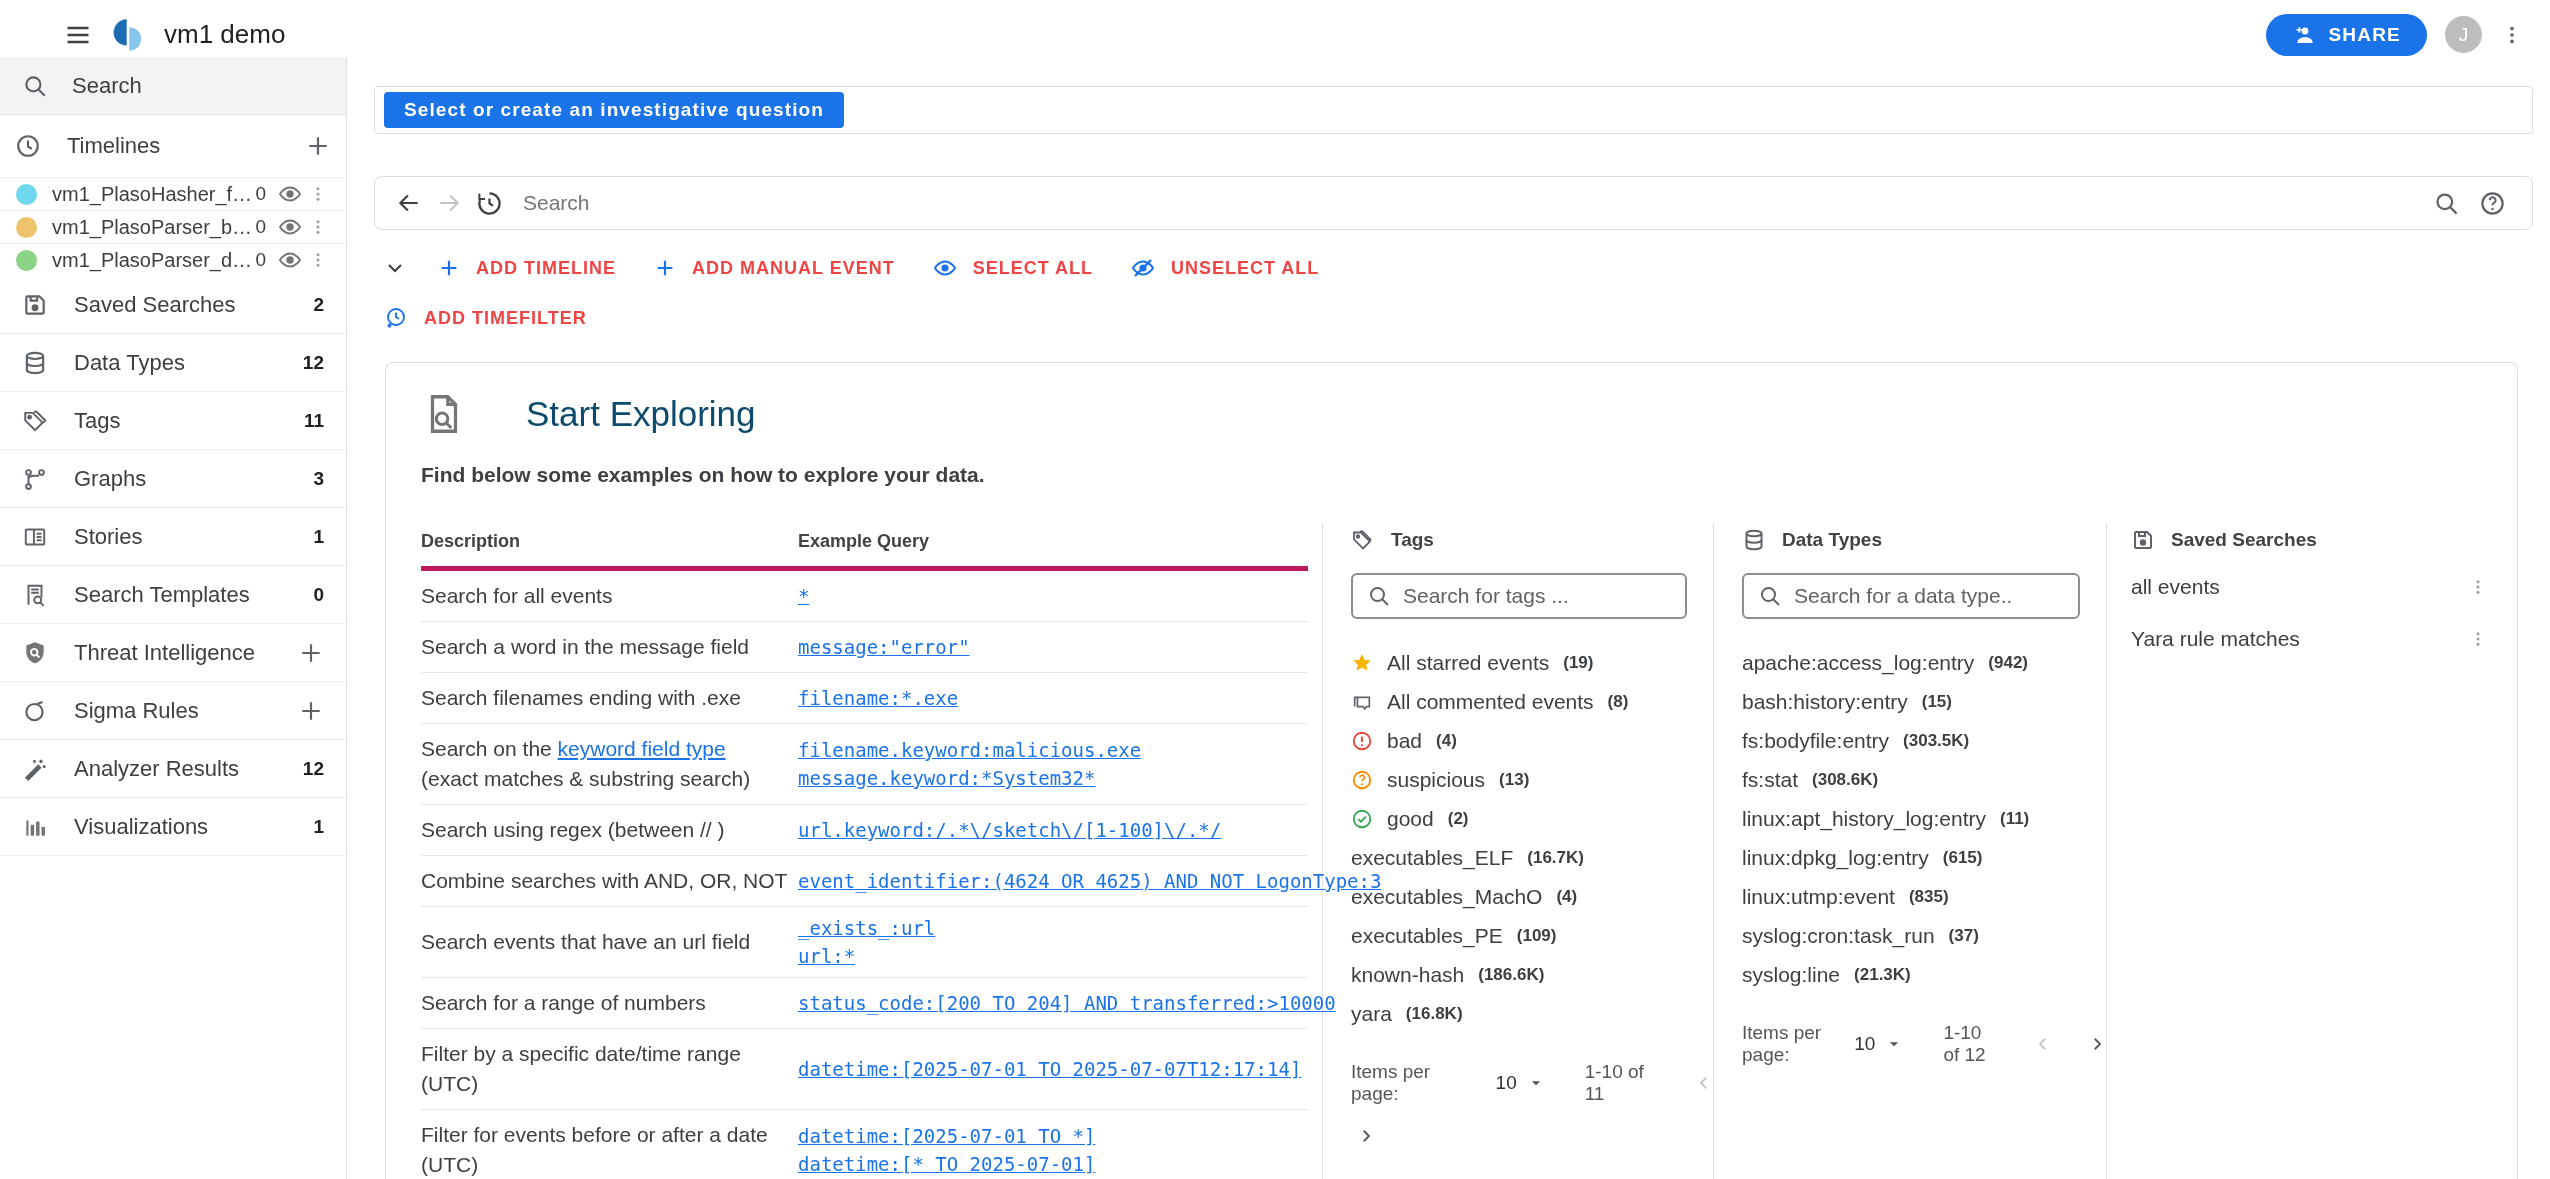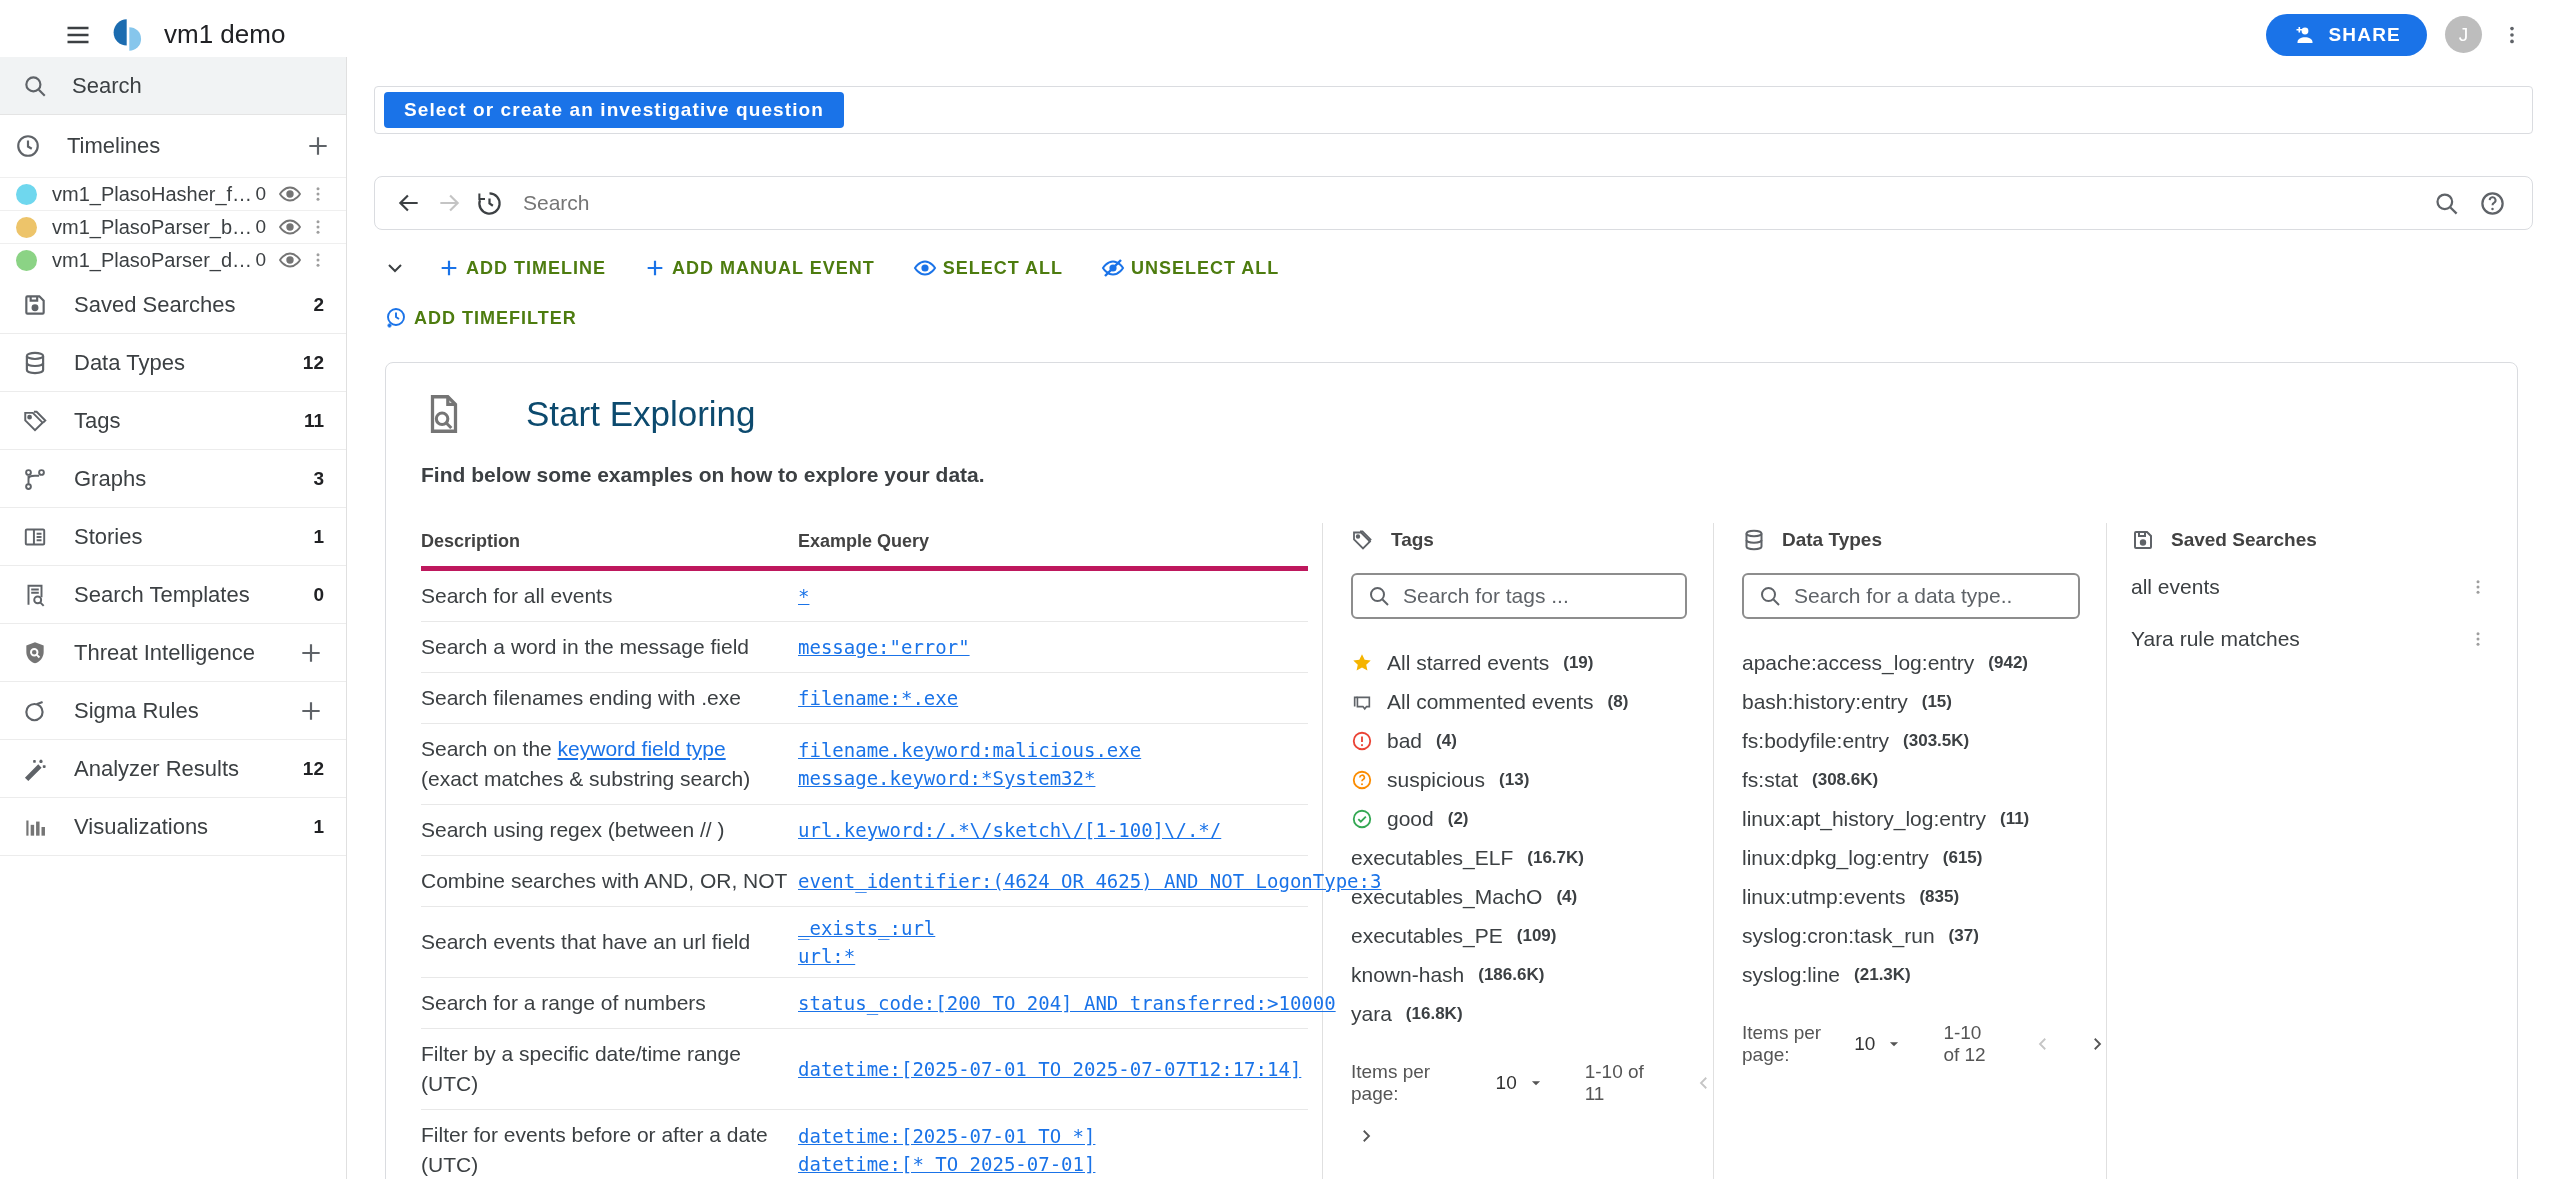--- a/index.html
+++ b/index.html
@@ -49,21 +49,21 @@
   .question-btn { background:#1a73e8; color:#fff; border:none; border-radius:4px; height:36px;
     padding:0 20px; font-size:19px; font-weight:700; letter-spacing:1.1px; cursor:pointer; font-family:inherit; }
   .search-card { margin-top:42px; height:54px; border:1px solid #dadce0; border-radius:8px;
     display:flex; align-items:center; padding:0 20px 0 14px; background:#fff; }
   .sc-ic { width:40px; height:40px; display:flex; align-items:center; justify-content:center; cursor:pointer; }
   .search-input { flex:1; border:none; outline:none; font-size:21px; color:#202124;
     margin-left:14px; font-family:inherit; background:transparent; }
   .search-input::placeholder { color:#757575; }
   .toolbar { margin-top:20px; display:flex; align-items:center; gap:14px; padding-left:4px; }
   .tb-chevron { width:34px; height:34px; display:flex; align-items:center; justify-content:center; cursor:pointer; }
-  .tb-btn { display:flex; align-items:center; gap:6px; color:#4d7c0f; font-size:18px; font-weight:700;
+  .tb-btn { display:flex; align-items:center; gap:16px; color:#ef4444; font-size:18px; font-weight:700;
     letter-spacing:1px; background:none; border:none; cursor:pointer; padding:6px 12px; font-family:inherit; }
   .timefilter-row { margin-top:14px; padding-left:4px; }
 
   
   .explore-card { margin:26px 15px 0 11px; border:1px solid #dadce0; border-radius:8px;
     background:#fff; padding:28px 0 0 0; }
   .ex-head { display:flex; align-items:center; gap:22px; padding:0 35px; }
   .ex-title { font-size:35px; color:#0c4a6e;margin-left:37px; }
   .ex-sub { padding:0 35px; margin-top:26px; font-size:21px; color:#3c4043;font-weight:bold; }
   .columns { display:flex; margin-top:36px; padding:0 30px 0 35px; align-items:stretch; }
@@ -686,21 +686,21 @@
             </div>
             <div class="p-item noicon">
               <span>linux:apt_history_log:entry</span>
               <span class="cnt">(11)</span>
             </div>
             <div class="p-item noicon">
               <span>linux:dpkg_log:entry</span>
               <span class="cnt">(615)</span>
             </div>
             <div class="p-item noicon">
-              <span>linux:utmp:events</span>
+              <span>linux:utmp:event</span>
               <span class="cnt">(835)</span>
             </div>
             <div class="p-item noicon">
               <span>syslog:cron:task_run</span>
               <span class="cnt">(37)</span>
             </div>
             <div class="p-item noicon">
               <span>syslog:line</span>
               <span class="cnt">(21.3K)</span>
             </div>

